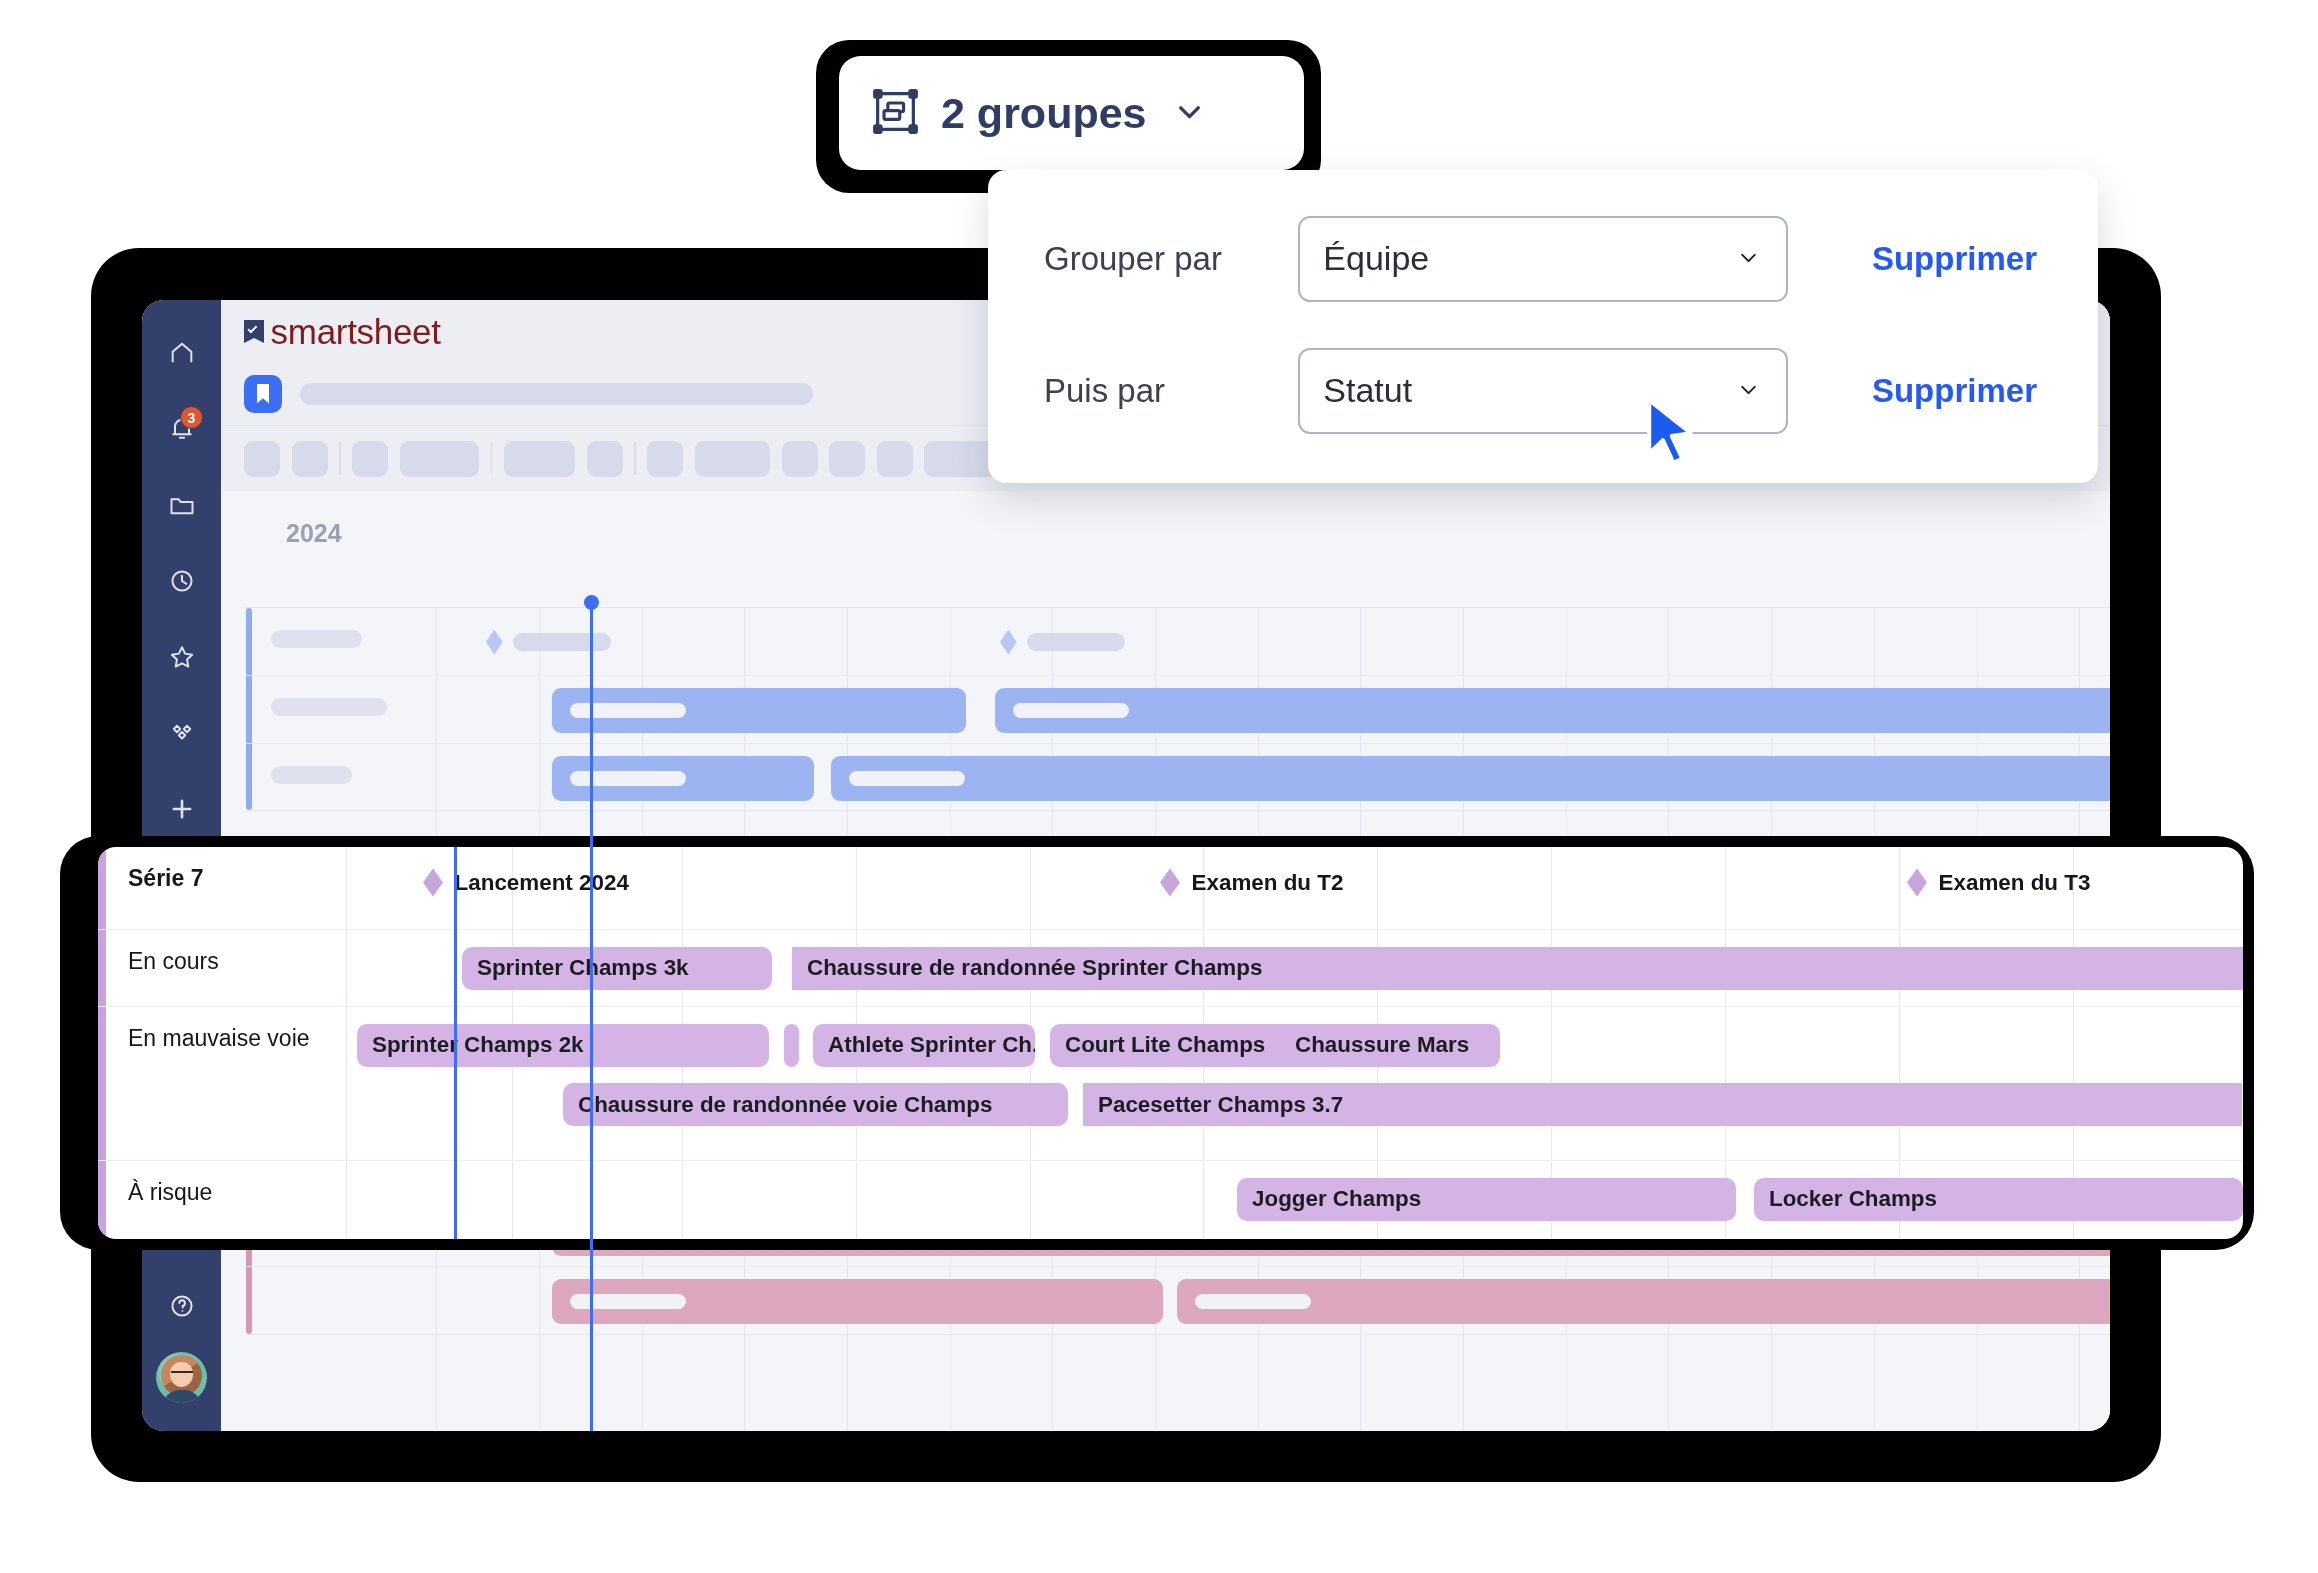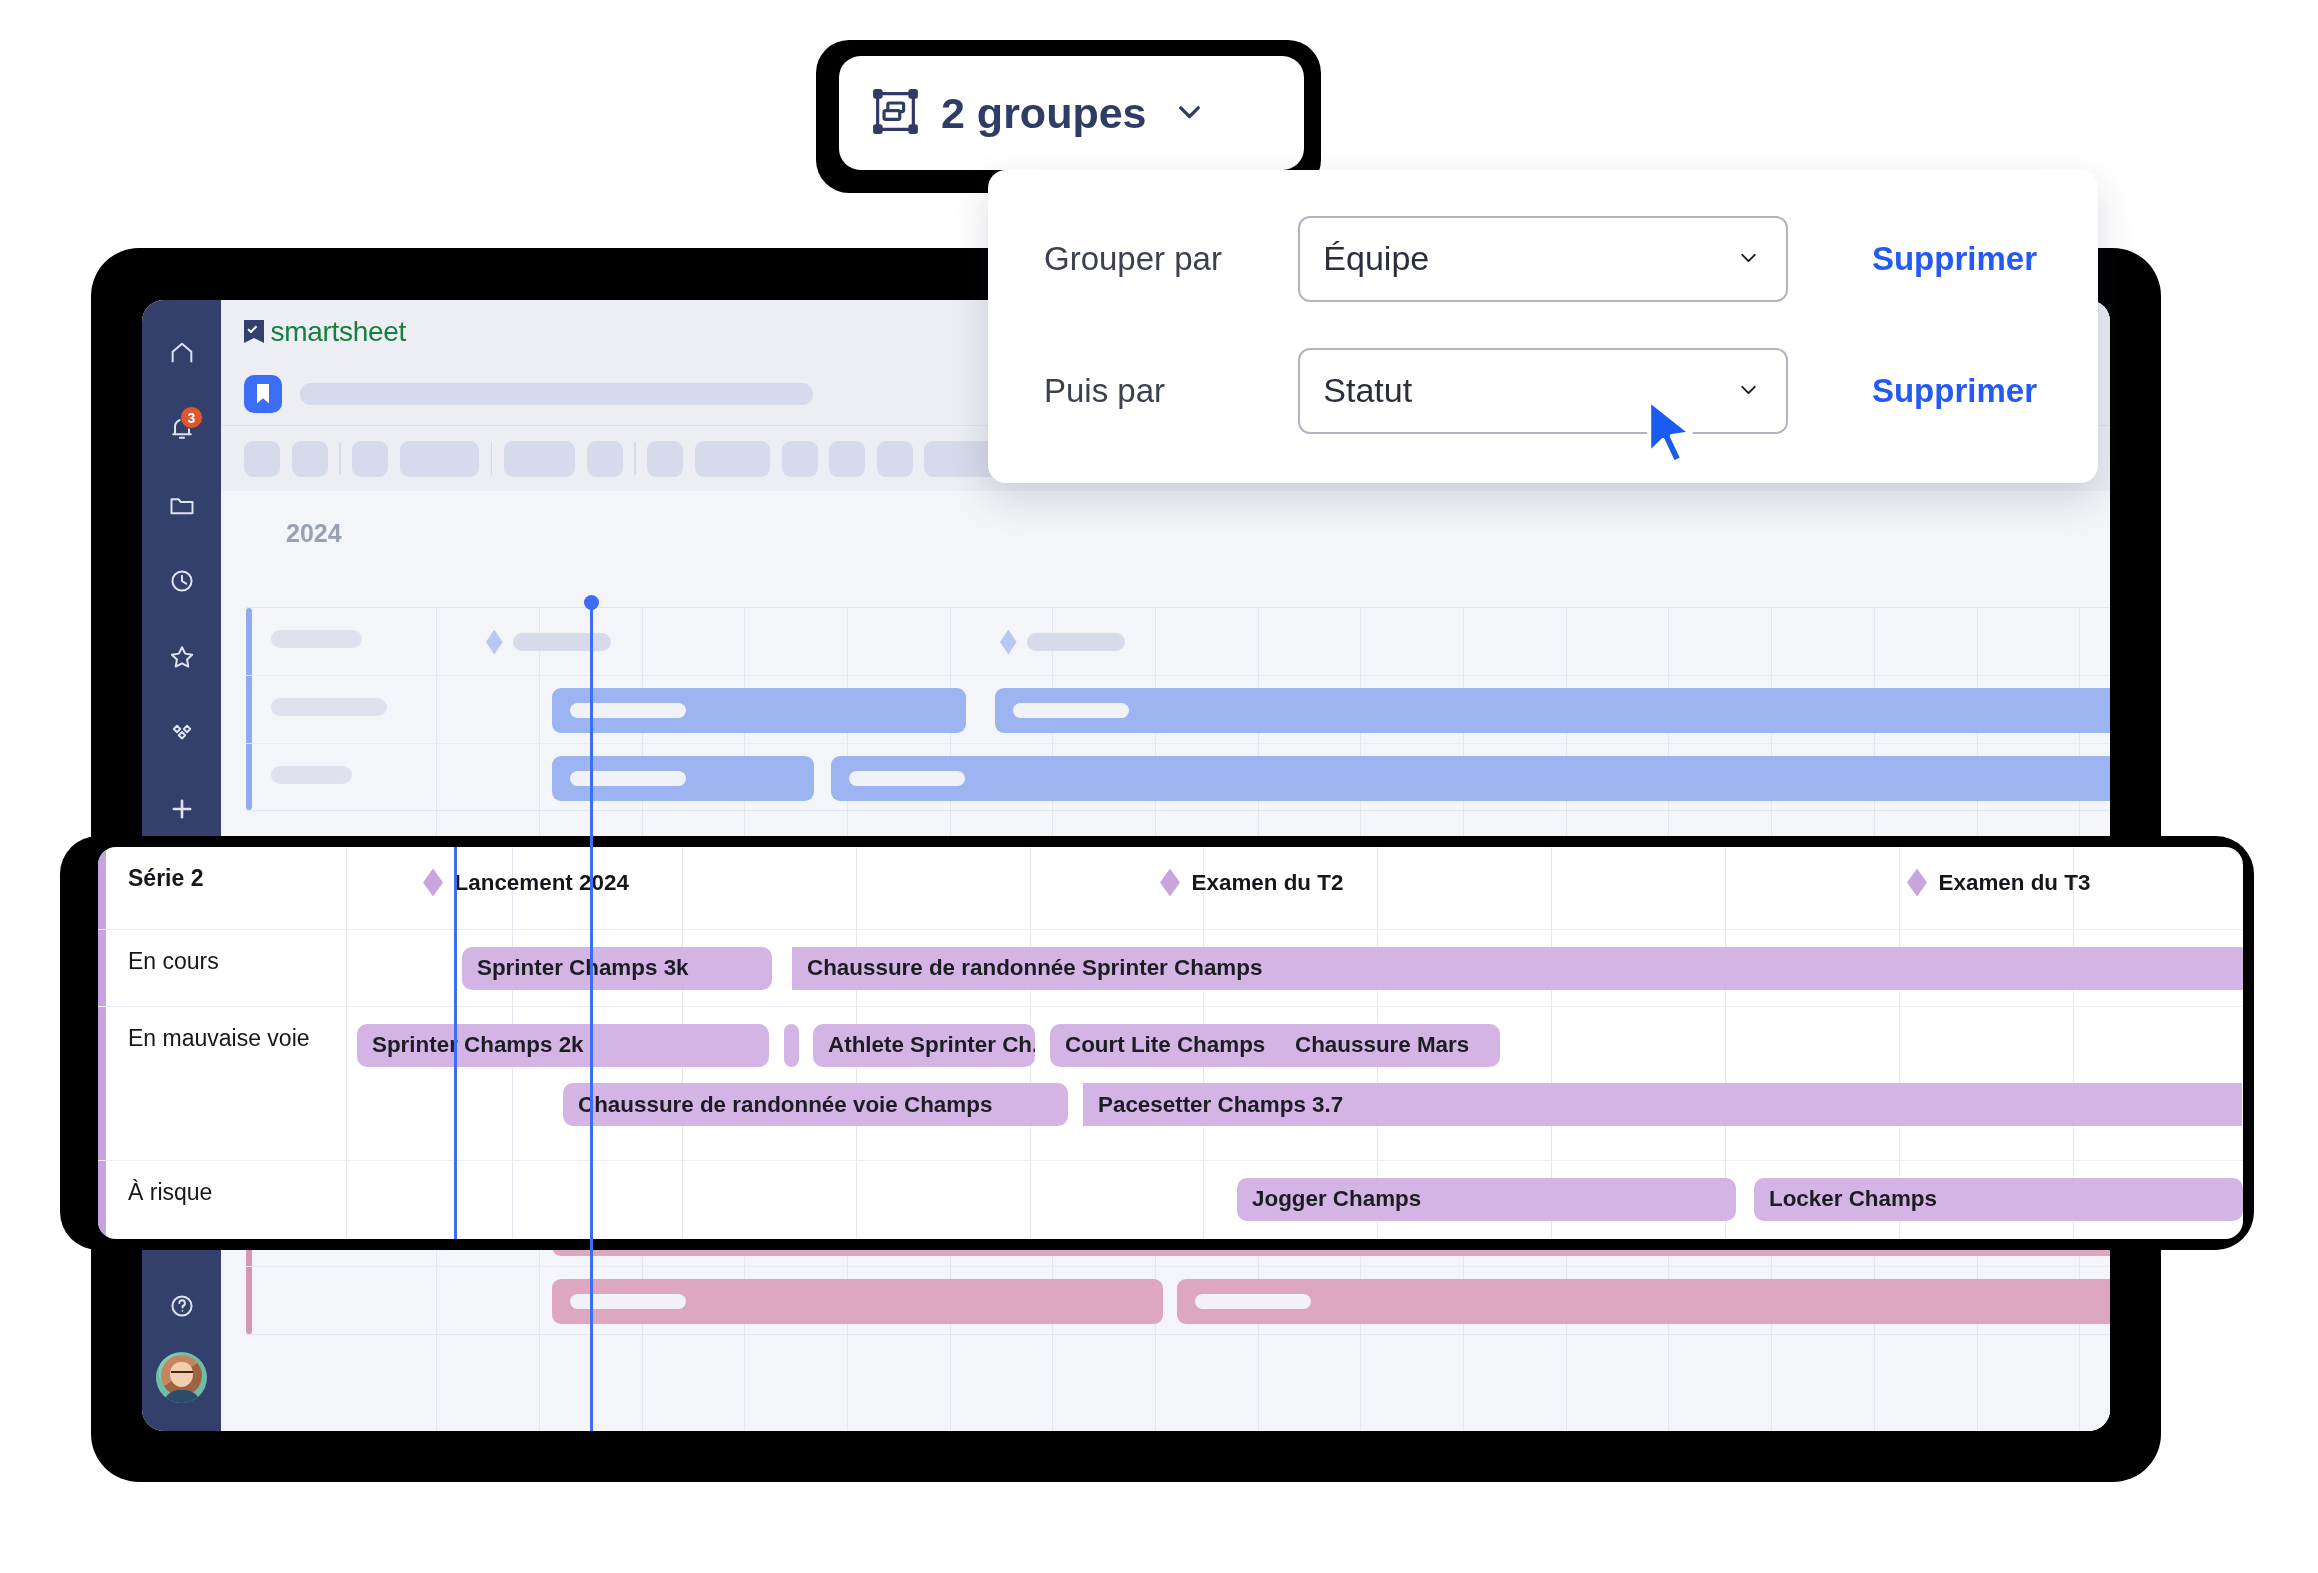--- a/index.html
+++ b/index.html
@@ -90,21 +90,21 @@
   .brand-mark {
     width: 20px; height: 23px; background: #33406c;
     clip-path: polygon(0 0, 100% 0, 100% 100%, 50% 78%, 0 100%);
     position: relative;
   }
   .brand-mark::after {
     content: ""; position: absolute; left: 4.1px; top: 5.8px;
     width: 6.6px; height: 3.3px; border-left: 2.1px solid #fff; border-bottom: 2.1px solid #fff;
     transform: rotate(-45deg);
   }
-  .brand-text { color: #15803d; font-size: 28px; letter-spacing: -0.3px; }
+  .brand-text { color: #7f1d1d; font-size: 35px; letter-spacing: -0.3px; }
 
   .app-row2 {
     height: 63px; background: #eceef4;
     display: flex; align-items: center; padding-left: 23px; gap: 18px;
     border-bottom: 1.2px solid #dfe2ec;
   }
   .blue-chip {
     width: 38px; height: 38px; border-radius: 10px; background: #3b6ef4;
     display: flex; align-items: center; justify-content: center;
   }
@@ -500,21 +500,21 @@
       <span class="fg-vline" style="left:1105px"></span>
       <span class="fg-vline" style="left:1279px"></span>
       <span class="fg-vline" style="left:1453px"></span>
       <span class="fg-vline" style="left:1627px"></span>
       <span class="fg-vline" style="left:1801px"></span>
       <span class="fg-vline" style="left:1975px"></span>
       <span class="fg-today" style="left:356px"></span>
     </div>
 
     <div class="fg-row" style="top:0; height:83px">
-      <span class="fg-rowlabel strong">Série 2</span>
+      <span class="fg-rowlabel strong">Série 7</span>
       <span class="fg-mile" style="left:325px; top:21.5px">
         <span class="dia"></span>
         <span class="fg-mile-label">Lancement 2024</span>
       </span>
       <span class="fg-mile" style="left:1062px; top:21.5px">
         <span class="dia"></span>
         <span class="fg-mile-label">Examen du T2</span>
       </span>
       <span class="fg-mile" style="left:1809px; top:21.5px">
         <span class="dia"></span>

